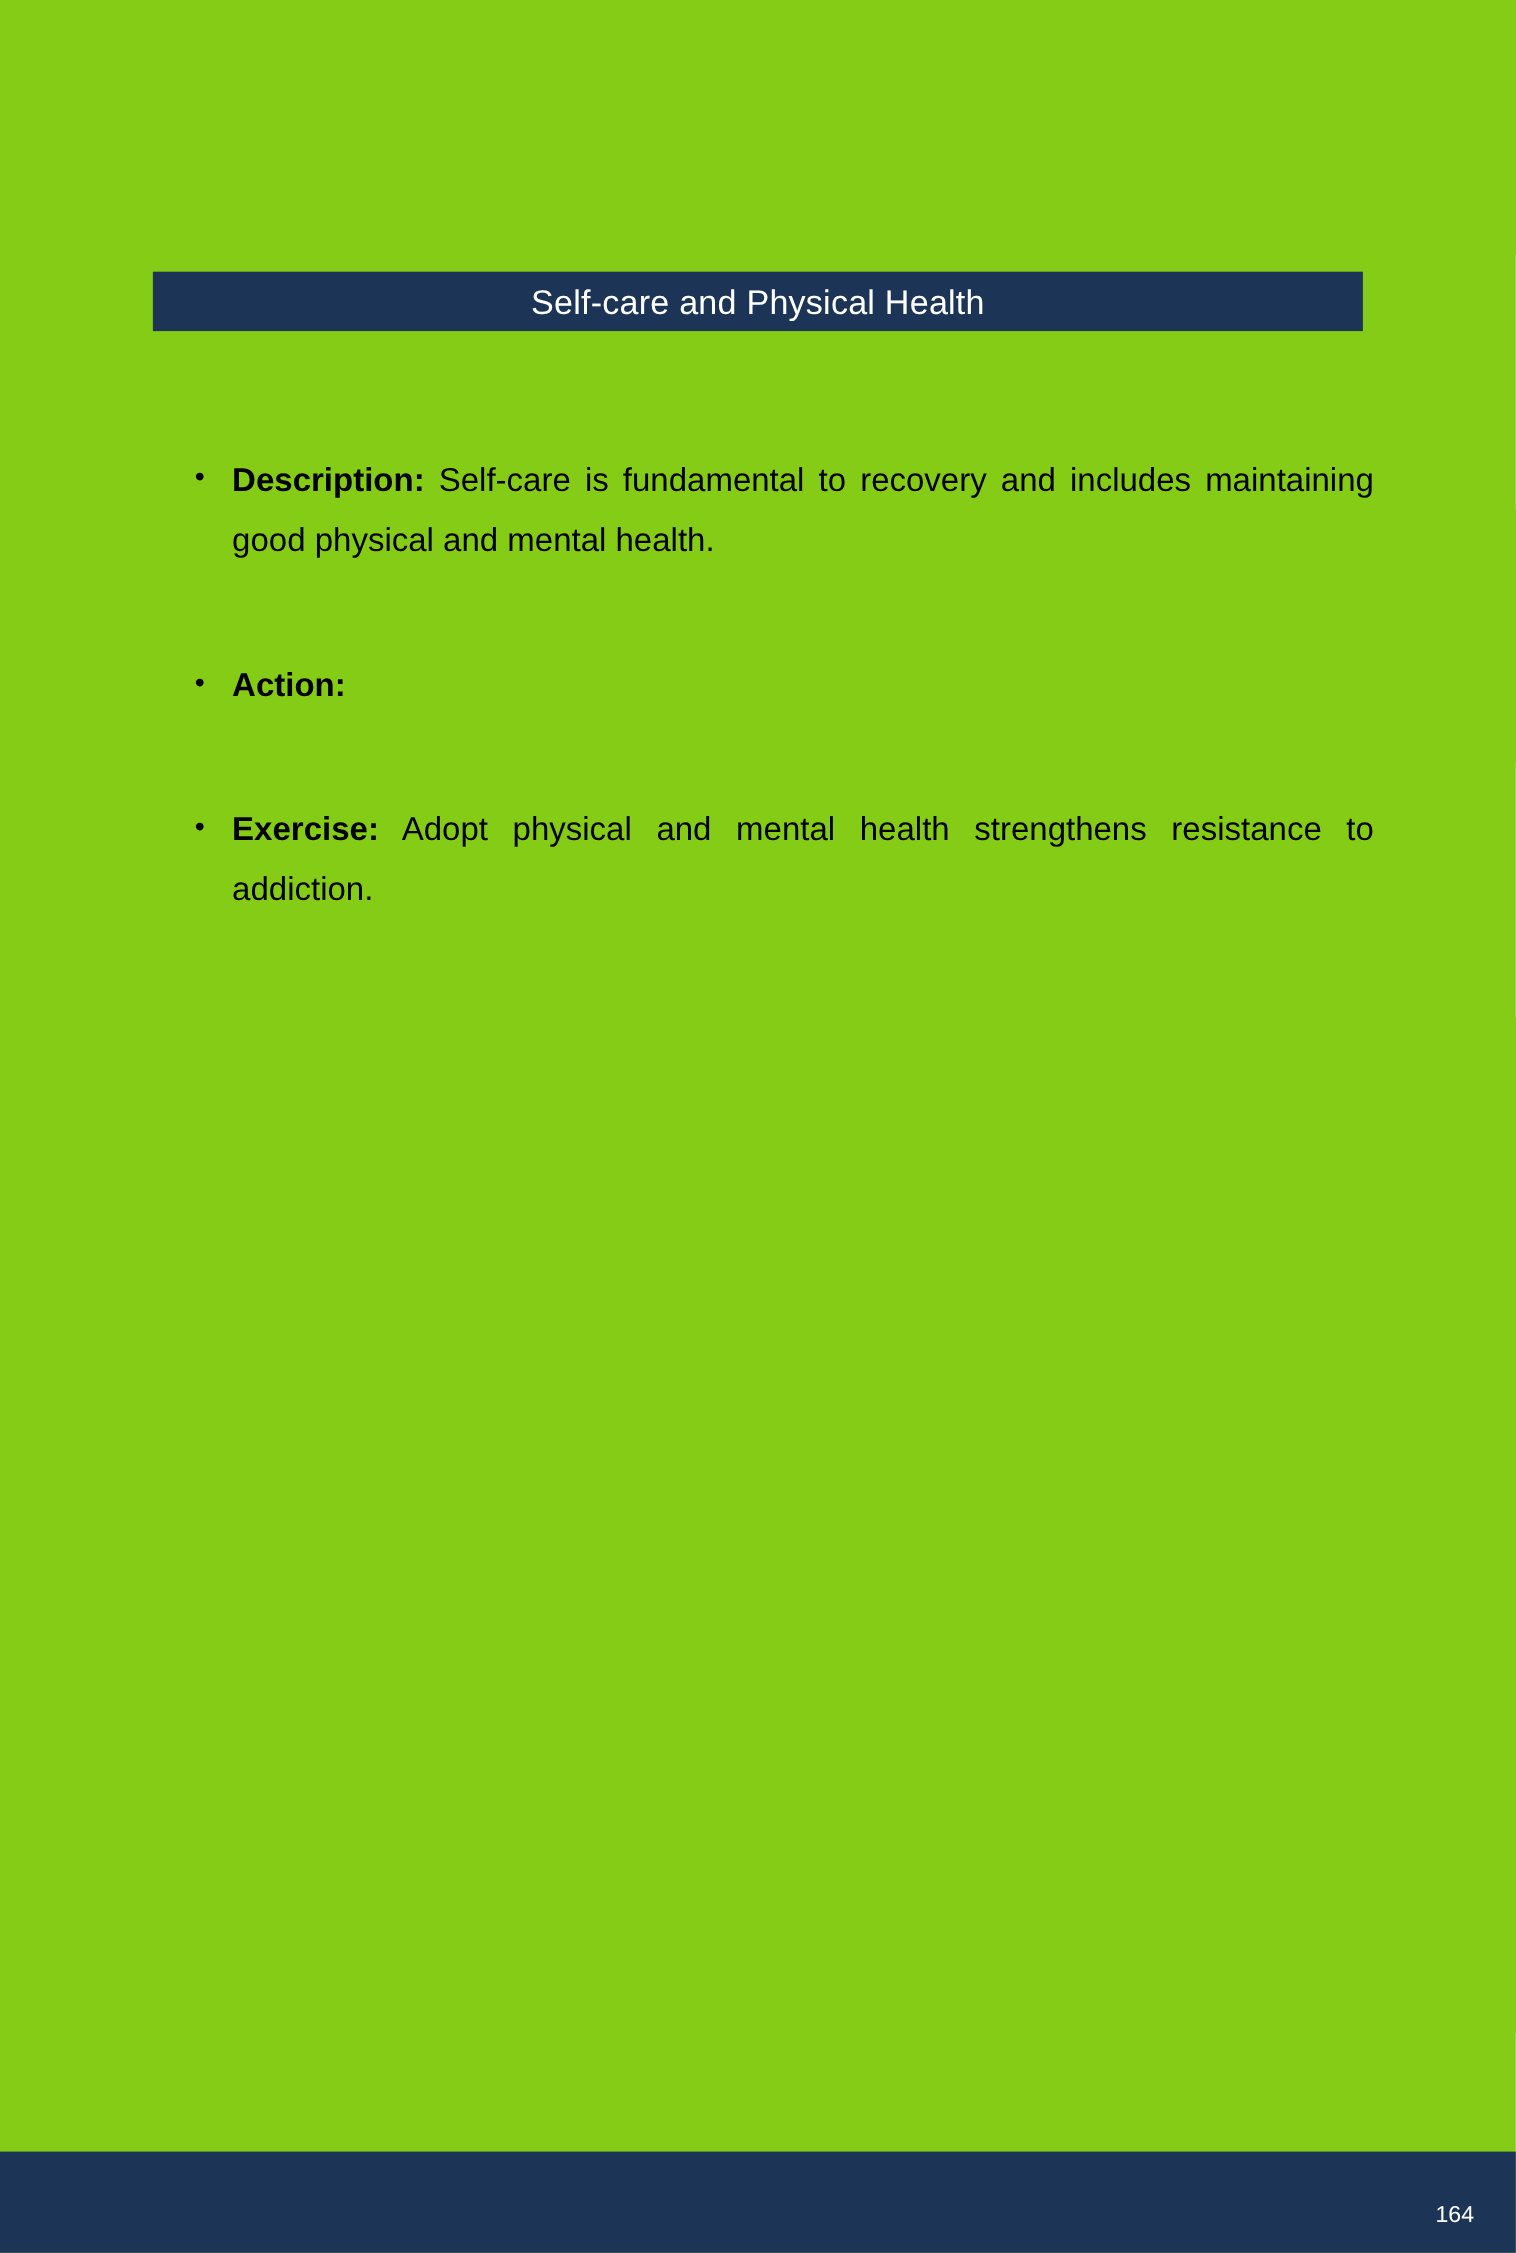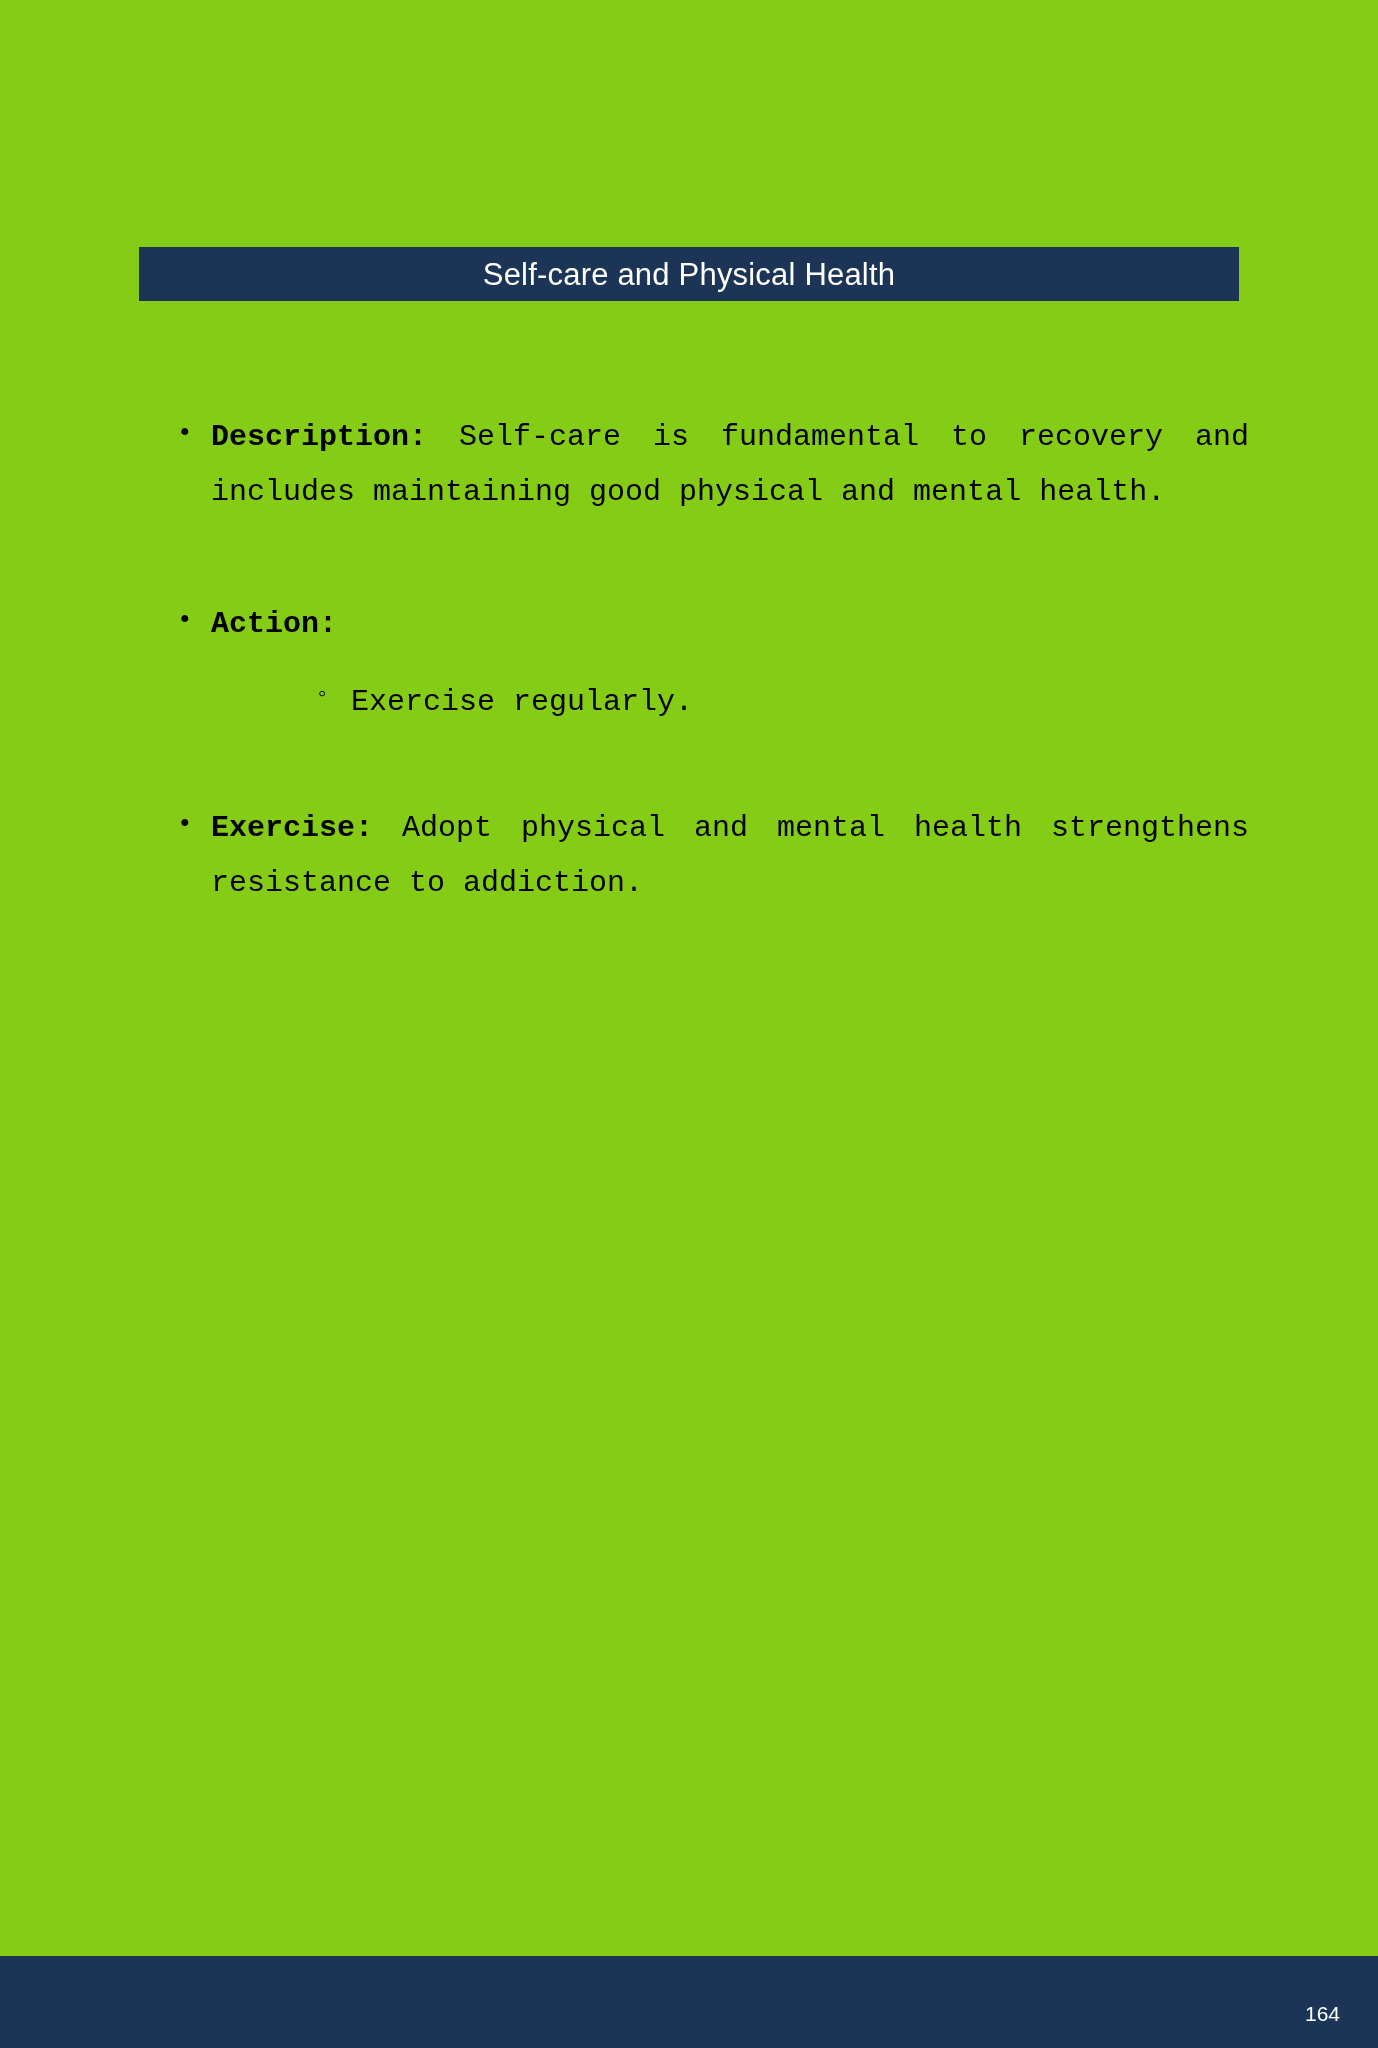--- a/index.html
+++ b/index.html
@@ -56,21 +56,20 @@
     margin: 0;
     padding: 0;
   }
   li.bullet1 {
     position: relative;
     padding-left: 72px;
     font-size: 30px;
     line-height: 1.82;
     text-align: justify;
     margin-bottom: 0;
-    font-family: Liberation Mono, monospace;
   }
   li.bullet1::before {
     content: "•";
     position: absolute;
     left: 38px;
     top: 0;
     font-size: 26px;
     line-height: 1.82;
     color: #000;
   }
@@ -144,21 +143,20 @@
 
       <li class="bullet1 justified">
         <span class="lead">Description:</span><span class="body-justify"> Self-care is fundamental to recovery and includes maintaining good physical and mental health.</span>
       </li>
 
       <li style="list-style:none" class="gap-lg"></li>
 
       <li class="bullet1">
         <span class="lead">Action:</span>
         <ul class="level2">
-          <li class="bullet2">Exercise regularly.</li>
         </ul>
       </li>
 
       <li style="list-style:none" class="gap-md"></li>
 
       <li class="bullet1 justified">
         <span class="lead">Exercise:</span><span class="body-justify"> Adopt physical and mental health strengthens resistance to addiction.</span>
       </li>
 
     </ul>

